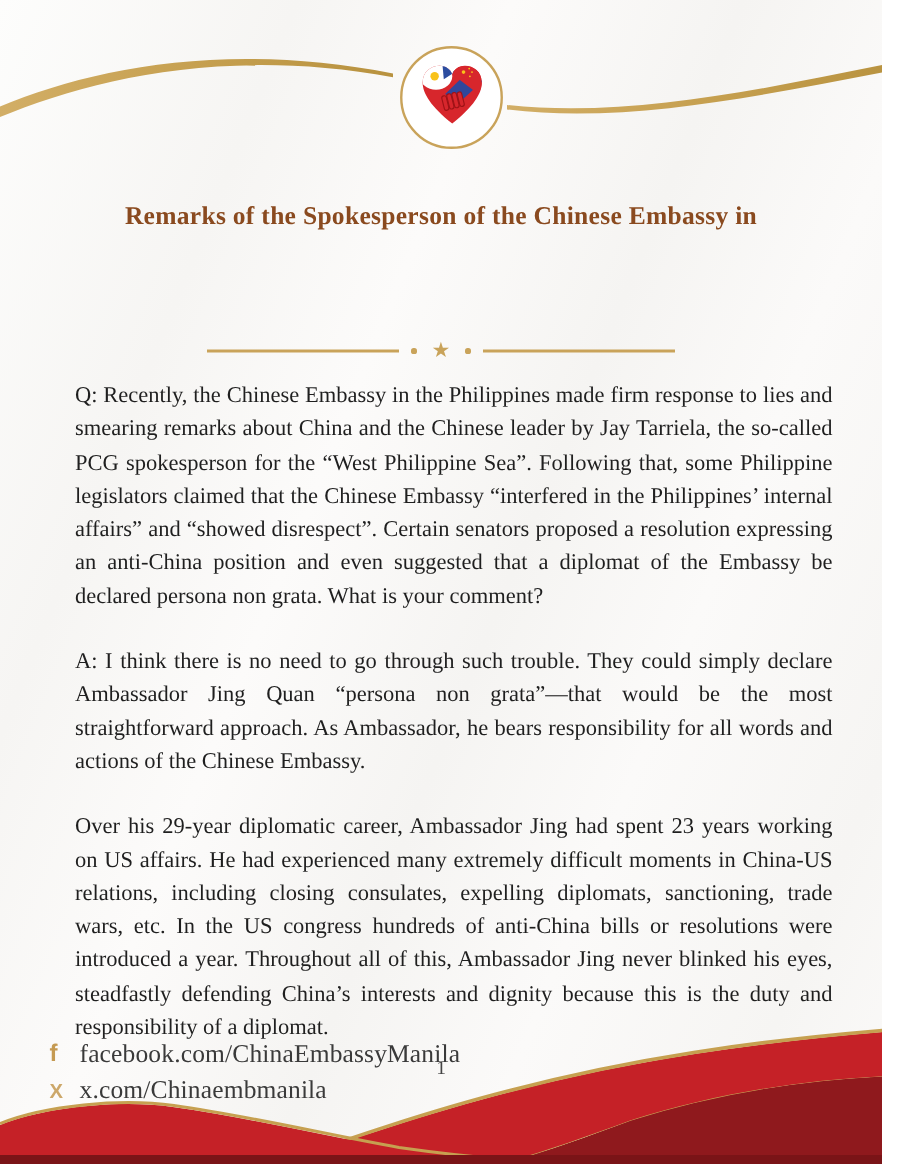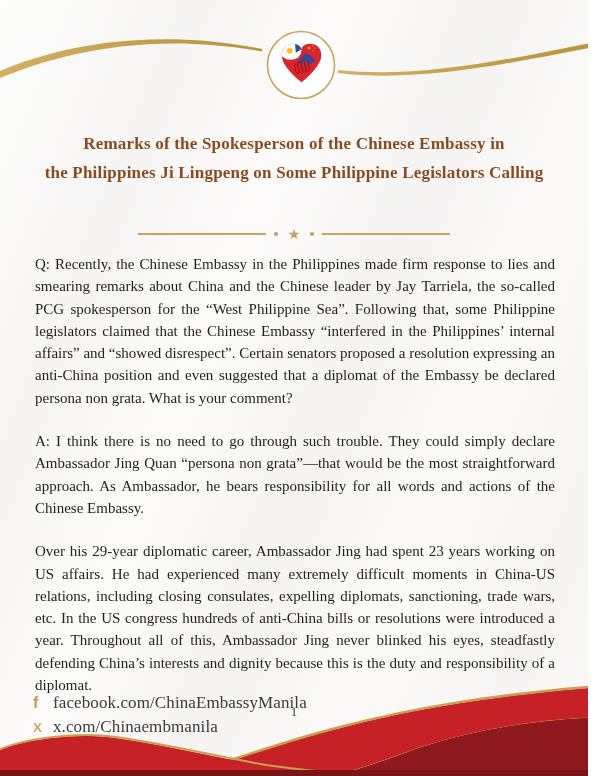--- a/index.html
+++ b/index.html
@@ -30,21 +30,21 @@
     position:absolute;top:227px;left:0;right:0;
     display:flex;align-items:center;justify-content:center;
     height:14px;
   }
   .divider .rule{width:128px;height:1.6px;background:#C9A35A;}
   .divider .dot{width:3.5px;height:3.5px;background:#C9A35A;border-radius:50%;margin:0 8px;}
   .divider .star{color:#C9A35A;font-size:14px;line-height:14px;margin:0 2px;
     font-family:"DejaVu Sans", sans-serif;}
   
   .content{
-    position:absolute;top:253px;left:35px;right:33px;
+    position:absolute;top:253px;left:50px;right:33px;
     color:#1F1F1F;
     font-size:15px;
     line-height:22.3px;
     text-align:justify;
   }
   .content p{margin:0 0 21px 0;}
   
   .footer-links{position:absolute;left:33px;top:691px;z-index:5;}
   .footer-link{display:flex;align-items:center;height:24px;cursor:pointer;}
   .footer-link .sicon{
@@ -118,21 +118,20 @@
             <rect x="52" y="45" width="6.5" height="22" rx="3.2" fill="#D7262C" stroke="#9E1216" stroke-width="1.6"></rect>
             <rect x="59.5" y="46" width="6.5" height="21" rx="3.2" fill="#D7262C" stroke="#9E1216" stroke-width="1.6"></rect>
           </g>
         </g>
       </g>
     </g>
   </svg>
 
   <div class="title">
     <div>Remarks of the Spokesperson of the Chinese Embassy in</div>
-    <div>the Philippines Ji Lingpeng on Some Philippine Legislators Calling</div>
   </div>
 
   <div class="divider">
     <div class="rule"></div>
     <div class="dot"></div>
     <div class="star">★</div>
     <div class="dot"></div>
     <div class="rule"></div>
   </div>
 

